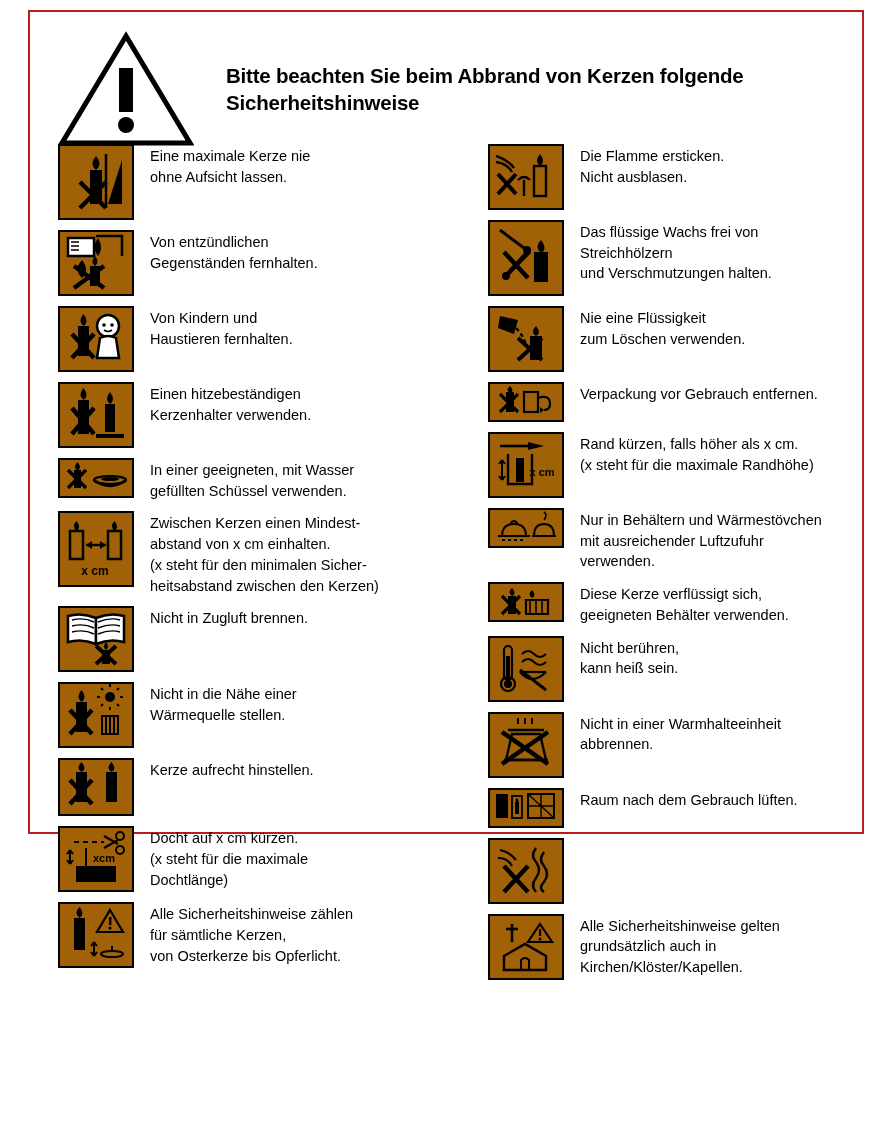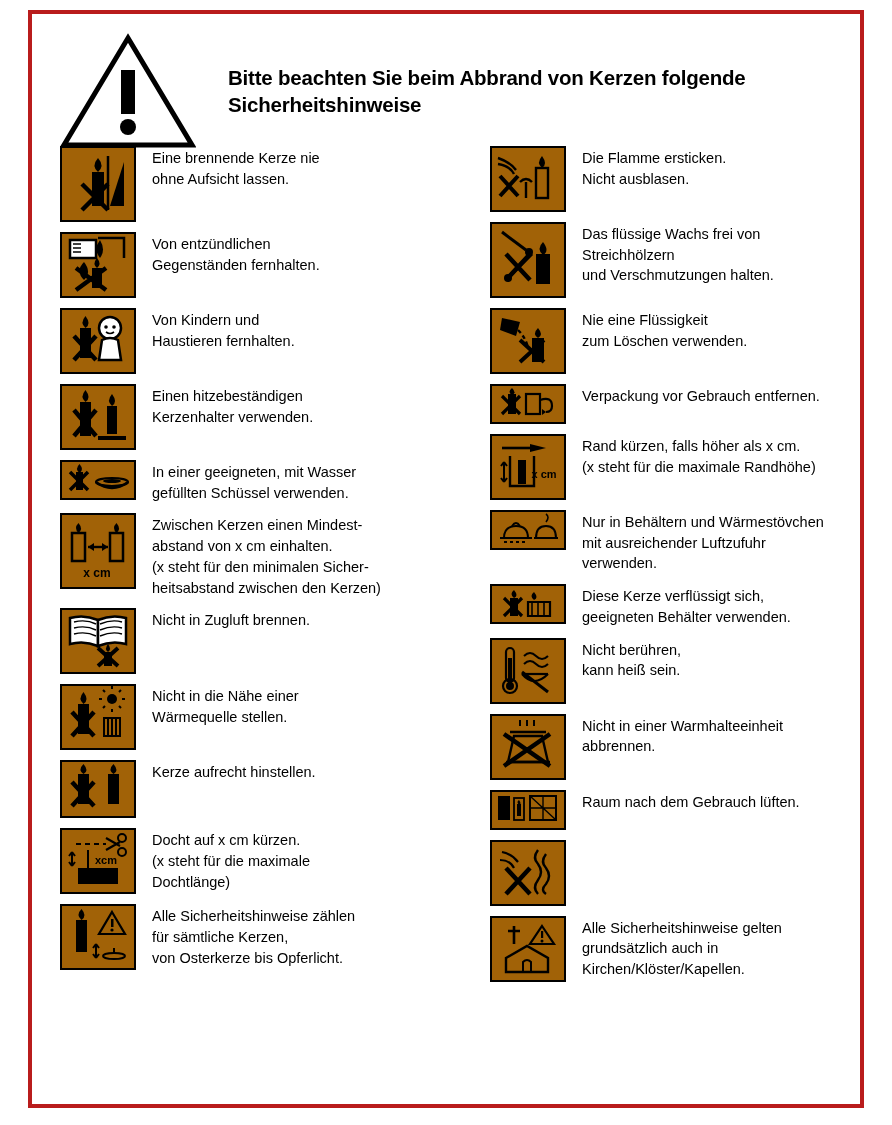--- a/index.html
+++ b/index.html
@@ -13,22 +13,22 @@
     font-family: "Liberation Sans", sans-serif;
     color: #000000;
     position: relative;
     overflow: hidden;
   }
   .sheet {
     position: absolute;
     left: 28px;
     top: 10px;
     width: 836px;
-    height: 1098px;
-    border: 4px solid #b91c1c;
+    height: 824px;
+    border: 2px solid #b91c1c;
     box-sizing: border-box;
     background: #fff;
   }
   
   .header {
     display: flex;
     align-items: flex-start;
     padding: 18px 0 0 28px;
     height: 132px;
     box-sizing: border-box;
@@ -113,21 +113,21 @@
       <div class="item">
         <div class="icon-box sz-tall">
           <svg width="71" height="71" viewBox="0 0 71 71">
             <rect x="30" y="24" width="12" height="34" fill="#000"></rect>
             <path d="M36 10 q7 8 0 14 q-7-6 0-14z" fill="#000"></path>
             <path d="M48 58 L62 14 L62 58 Z" fill="#000"></path>
             <path d="M46 8 L46 62" stroke="#000" stroke-width="2.5"></path>
             <path d="M20 36 L46 62 M46 36 L20 62" stroke="#000" stroke-width="4.5"></path>
           </svg>
         </div>
-        <div class="item-text">Eine brennende Kerze nie
+        <div class="item-text">Eine maximale Kerze nie
 ohne Aufsicht lassen.</div>
       </div>
 
       <div class="item">
         <div class="icon-box sz-sq">
           <svg width="71" height="61" viewBox="0 0 71 61">
             <rect x="8" y="6" width="26" height="18" fill="#fff" stroke="#000" stroke-width="2.5"></rect>
             <path d="M11 10h8M11 14h8M11 18h8" stroke="#000" stroke-width="1.6"></path>
             <path d="M36 4 l26 0 l0 20" stroke="#000" stroke-width="2.5" fill="none"></path>
             <path d="M38 6 q6 10 0 18 q-7-9 0-18z" fill="#000"></path>

